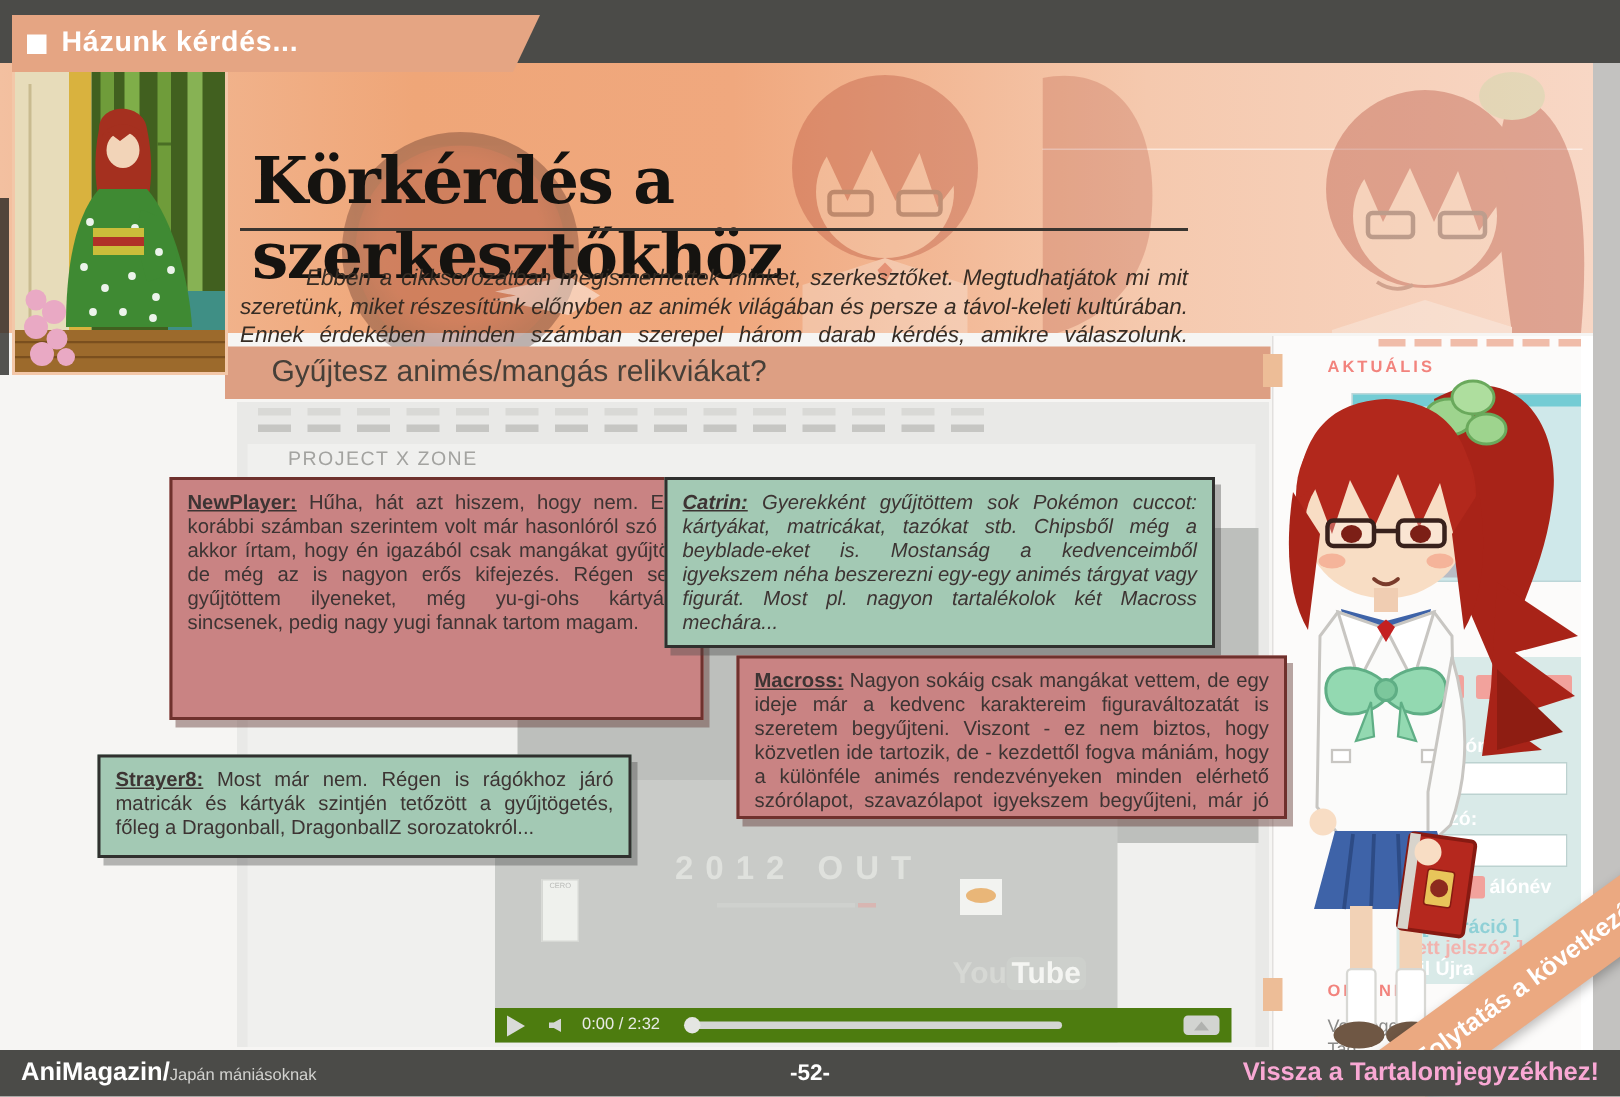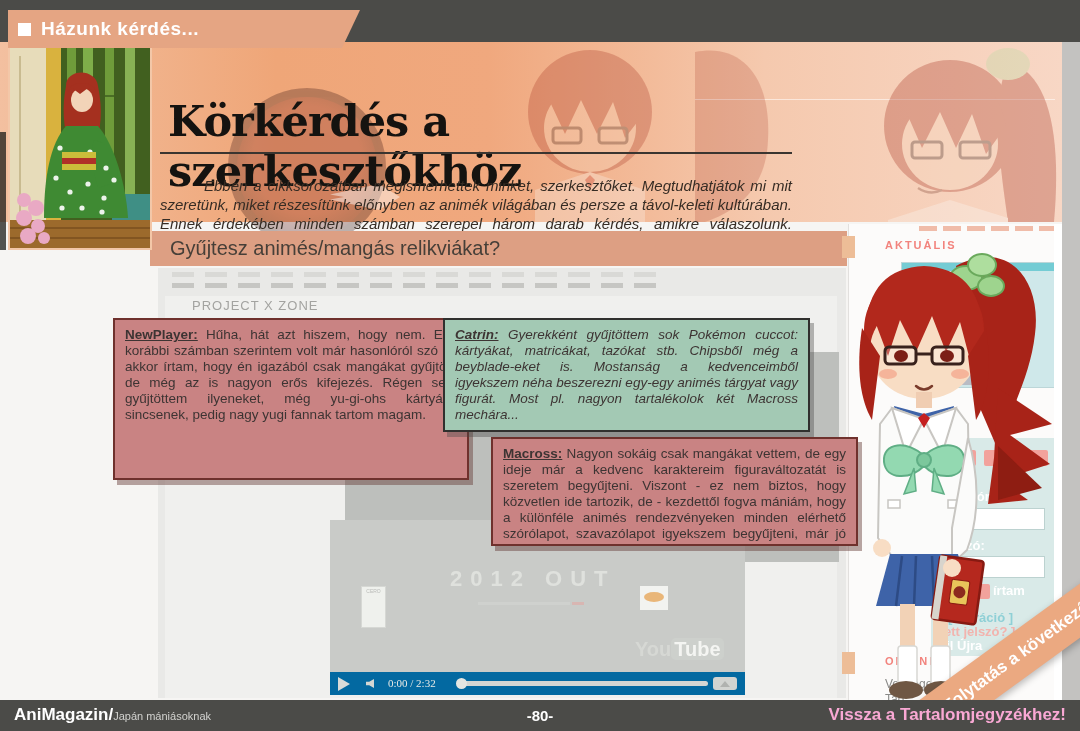--- a/index.html
+++ b/index.html
@@ -33,21 +33,21 @@
     clip-path:polygon(0 40%,70% 0,100% 50%,70% 100%,0 60%,20% 50%);}
   .ghost{opacity:.27;}
   .page-title{left:168px;top:54px;width:640px;font-family:"DejaVu Serif","Liberation Serif",serif;
     font-weight:bold;font-size:43px;color:#151310;letter-spacing:-1px;}
   .title-rule{left:160px;top:110px;width:632px;height:2px;background:#3a3530;}
   .intro{left:160px;top:119px;width:632px;font-size:15px;font-style:italic;color:#362c24;
     line-height:1.28;text-align:justify;text-indent:44px;}
 
   
   .question-bar{left:150px;top:231px;width:697px;height:35px;background:#dd9f83;z-index:1;
-    display:flex;align-items:center;padding-left:20px;box-sizing:border-box;}
+    display:flex;align-items:center;padding-left:31px;box-sizing:border-box;}
   .question-bar span{font-size:20px;color:#463f38;}
 
   
   .kimono{left:8px;top:46px;z-index:2;border:2px solid #f3c7a8;}
   .photo-edge{left:0;top:132px;width:6px;height:118px;background:#1c1c1a;opacity:.75;z-index:2;}
 
   
   .site{left:158px;top:268px;width:688px;height:430px;background:#e9e9e7;z-index:0;}
   .dashrow{position:absolute;display:flex;gap:11px;}
   .dash{width:22px;height:5px;background:#c6c6c3;}
@@ -60,21 +60,21 @@
   .video{position:absolute;left:172px;top:252px;width:415px;height:175px;background:#c9cbc8;}
   .video-title{position:absolute;left:120px;top:46px;color:#dfe1dd;font-weight:bold;font-size:22px;letter-spacing:8px;}
   .video-sub{position:absolute;left:148px;top:82px;width:92px;height:3px;background:#cfd1ce;}
   .video-sub i{position:absolute;right:-14px;top:0;width:12px;height:3px;background:#d8b6b2;}
   .cero{position:absolute;left:31px;top:66px;width:23px;height:40px;background:#eff1ed;border:1px solid #d6d8d4;
     font-size:5px;color:#b9bbb8;text-align:center;line-height:8px;}
   .maker-logo{position:absolute;left:310px;top:66px;width:28px;height:24px;background:#f2f3f0;}
   .maker-logo i{position:absolute;left:4px;top:6px;width:20px;height:10px;border-radius:50%;background:#e9b678;}
   .yt{position:absolute;left:305px;top:118px;font-weight:bold;font-size:20px;color:#d6d8d4;}
   .yt .tube{background:#cdd0cc;color:#f4f5f2;border-radius:5px;padding:0 3px;}
-  .player{position:absolute;left:0;top:152px;width:415px;height:23px;background:#0369a1;font-family:Liberation Serif, serif;}
+  .player{position:absolute;left:0;top:152px;width:491px;height:23px;background:#4d7c0f;}
   .play-ic{position:absolute;left:8px;top:5px;width:0;height:0;border-left:12px solid #d9dbd8;
     border-top:7px solid transparent;border-bottom:7px solid transparent;}
   .vol-ic{position:absolute;left:36px;top:7px;width:8px;height:9px;background:#d4d6d3;
     clip-path:polygon(0 30%,40% 30%,100% 0,100% 100%,40% 70%,0 70%);}
   .ptime{position:absolute;left:58px;top:5px;font-size:11px;color:#e8eae6;}
   .ptrack{position:absolute;left:128px;top:9px;width:250px;height:5px;background:#d4d6d3;border-radius:3px;}
   .pknob{position:absolute;left:126px;top:6px;width:11px;height:11px;border-radius:50%;background:#e4e6e2;}
   .pbtn{position:absolute;right:8px;top:5px;width:24px;height:13px;background:#d2d4d1;border-radius:3px;}
   .pbtn i{position:absolute;left:7px;top:4px;width:0;height:0;border-bottom:6px solid #b0b2af;
     border-left:5px solid transparent;border-right:5px solid transparent;}
@@ -294,36 +294,40 @@
       <span class="cfig"></span>
     </div>
     <div class="login">
       <span class="pill" style="left:17px;top:12px;width:28px;">ne</span>
       <span class="pill" style="left:53px;top:12px;width:64px;">nStation</span>
       <span class="lbl" style="left:35px;top:51px;">álónév:</span>
       <span class="fld" style="left:30px;top:70px;"></span>
       <span class="lbl" style="left:35px;top:100px;">zó:</span>
       <span class="fld" style="left:30px;top:118px;"></span>
       <span class="pill" style="left:13px;top:146px;width:46px;height:15px;line-height:15px;"></span>
-      <span class="lbl" style="left:62px;top:145px;">írtam</span>
+      <span class="lbl" style="left:62px;top:145px;">álónév</span>
       <span class="llink" style="left:17px;top:172px;color:#8fd0d6;">[ sztráció ]</span>
       <span class="llink" style="left:5px;top:186px;color:#f2b3ae;">[ ett jelszó? ]</span>
       <span class="llink" style="left:8px;top:200px;color:#ffffff;">ail Újra</span>
     </div>
     <div class="side-tab" style="top:428px;"></div>
     <div class="side-head" style="top:431px;">ONLINE</div>
     <div class="online-txt" style="top:453px;">Vendége</div>
     <div class="online-txt" style="top:468px;">Tag</div>
   </div>
   <div class="abs side-white"></div>
   <div class="abs gray-edge"></div>
 
   <div class="abs box pink b-newplayer">
     <p><span class="author">NewPlayer:</span>
       <span>Hűha, hát azt hiszem, hogy nem. Egy korábbi számban szerintem volt már hasonlóról szó és akkor írtam, hogy én igazából csak mangákat gyűjtök, de még az is nagyon erős kifejezés. Régen sem gyűjtöttem ilyeneket, még yu-gi-ohs kártyáim sincsenek, pedig nagy yugi fannak tartom magam.</span></p>
+  </div>
+  <div class="abs box green b-strayer">
+    <p><span class="author">Strayer8:</span>
+      <span>Most már nem. Régen is rágókhoz járó matricák és kártyák szintjén tetőzött a gyűjtögetés, főleg a Dragonball, DragonballZ sorozatokról...</span></p>
   </div>
   <div class="abs box green b-catrin">
     <p><span class="author">Catrin:</span>
       <span>Gyerekként gyűjtöttem sok Pokémon cuccot: kártyákat, matricákat, tazókat stb. Chipsből még a beyblade-eket is. Mostanság a kedvenceimből igyekszem néha beszerezni egy-egy animés tárgyat vagy figurát. Most pl. nagyon tartalékolok két Macross mechára...</span></p>
   </div>
   <div class="abs box pink b-hirotaka">
     <p><span class="author">Macross:</span>
       <span>Nagyon sokáig csak mangákat vettem, de egy ideje már a kedvenc karaktereim figuraváltozatát is szeretem begyűjteni. Viszont - ez nem biztos, hogy közvetlen ide tartozik, de - kezdettől fogva mániám, hogy a különféle animés rendezvényeken minden elérhető szórólapot, szavazólapot igyekszem begyűjteni, már jó sok van.</span></p>
   </div>
 
@@ -385,17 +389,17 @@
   <div class="abs bar top-bar"></div>
   <div class="section-banner">
     <span class="bullet"></span>
     <span class="label">Házunk kérdés...</span>
   </div>
 
   <div class="abs bar bottom-bar">
     <div class="bottom-left">
       <span class="brand">AniMagazin/</span><span class="brand-sub">Japán mániásoknak</span>
     </div>
-    <div class="page-num">-80-</div>
+    <div class="page-num">-52-</div>
     <div class="back-link">Vissza a Tartalomjegyzékhez!</div>
   </div>
 
 </div>
 
 </body></html>

